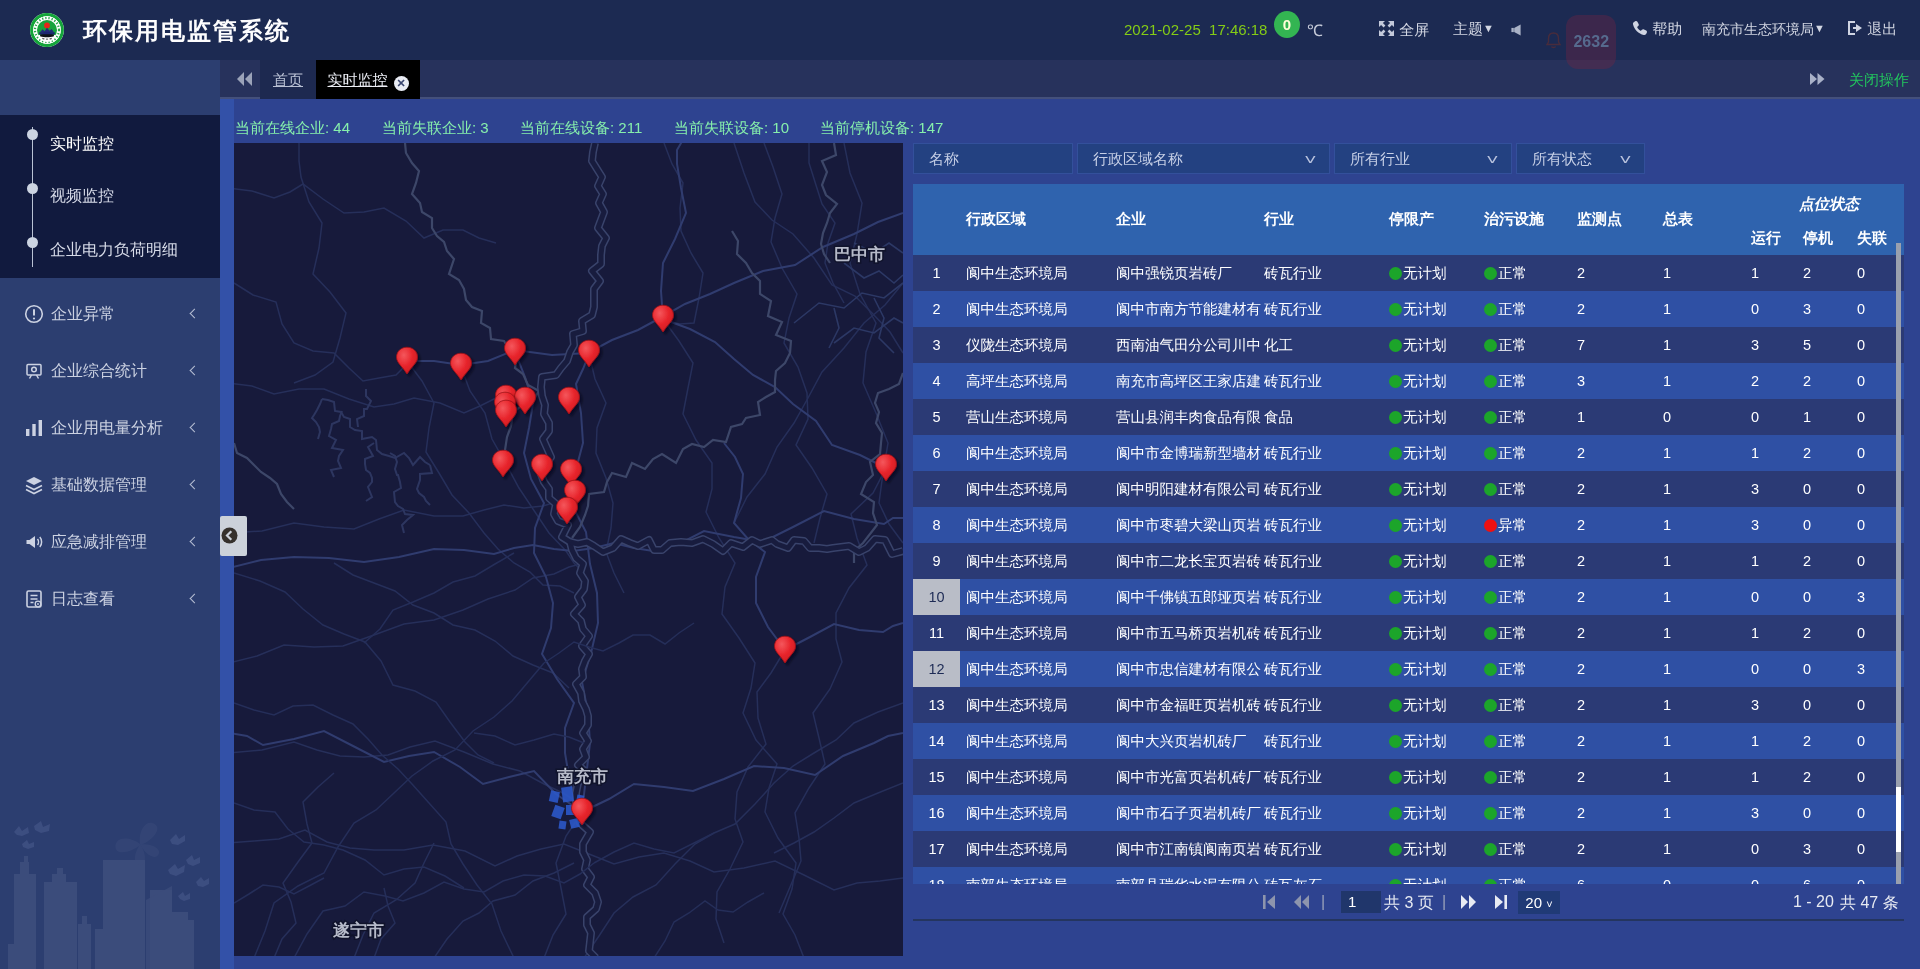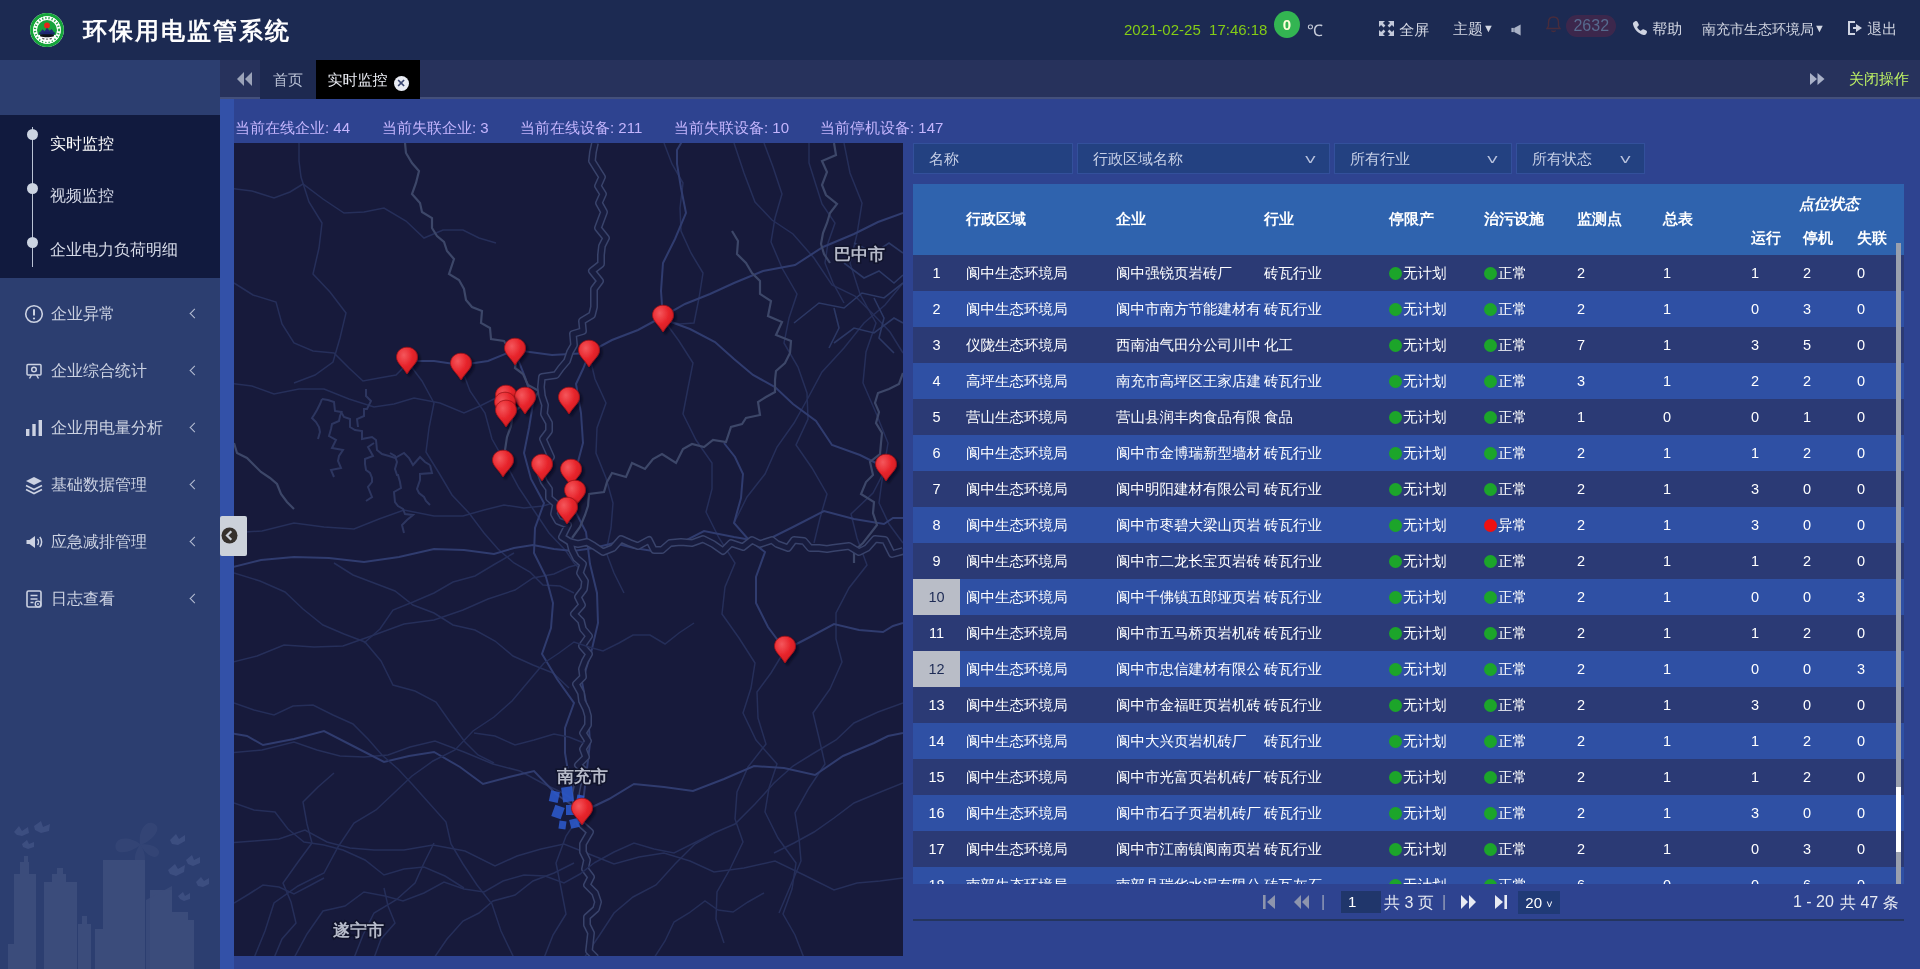--- a/index.html
+++ b/index.html
@@ -10,45 +10,45 @@
 
 #header { position:absolute; left:0; top:0; width:1920px; height:60px; background:#1c2a52; z-index:30; }
 #logo { position:absolute; left:30px; top:13px; width:34px; height:34px; }
 #title { position:absolute; left:83px; top:15px; font-size:24px; font-weight:bold; color:#fdfdfe; letter-spacing:2px;text-align:right; }
 #htime { position:absolute; left:1124px; top:21px; font-size:15px; color:#84cc16; }
 #tempbadge { position:absolute; left:1274px; top:11px; width:26px; height:27px; border-radius:50%; background:#33b552; color:#feffd8; font-size:15px; font-weight:bold; text-align:center; line-height:27px; }
 #tempc { position:absolute; left:1307px; top:19px; font-size:16px; color:#c5cad8; }
 .hitem { position:absolute; top:20px; font-size:15px; color:#d3d7e3; white-space:nowrap; }
 .hicon { display:inline-block; vertical-align:-2px; }
 #hbell { position:absolute; left:1545px; top:15px; }
-#hbadge { display:inline-block; background:rgba(118,36,66,.36); color:#566a8e; border-radius:12px; padding:2px 7px; font-size:16px; font-weight:normal; }
+#hbadge { display:inline-block; background:rgba(118,36,66,.36); color:#566a8e; border-radius:12px; padding:18px 7px; font-size:16px; font-weight:bold; }
 
 
 #sidebar { position:absolute; left:0; top:60px; width:220px; height:909px; background:#2c3e70; overflow:hidden; z-index:20; }
 .m-item { position:absolute; left:0; width:220px; height:56px; color:#ccd2e2; font-size:16px; }
 .m-item .mi-ico { position:absolute; left:24px; top:50%; margin-top:-10px; width:20px; height:20px; }
 .m-item .mi-txt { position:absolute; left:51px; top:50%; margin-top:-10px; height:20px; line-height:20px; }
 #submenu { position:absolute; left:0; top:55px; width:220px; height:163px; background:#111a3e; }
 #submenu .line { position:absolute; left:32px; top:12px; width:1px; height:140px; background:#b9c2d4; }
 .sm-item { position:absolute; left:50px; width:134px; color:#d7dbe8; font-size:16px; height:20px; line-height:20px; }
 .sm-dot { position:absolute; left:27px; width:11px; height:11px; border-radius:50%; background:#ccd4e2; }
 #skyline { position:absolute; left:0; bottom:0; width:220px; height:165px; opacity:.75; }
 
 
 #tabbar { position:absolute; left:220px; top:60px; width:1700px; height:39px; background:#27325c; border-bottom:2px solid #44507b; z-index:10; }
 #tb-back { position:absolute; left:14px; top:9px; width:20px; height:20px; }
-.tab { position:absolute; top:0; height:39px; line-height:39px; text-align:center; font-size:15px; }
+.tab { position:absolute; top:0; height:39px; line-height:39px; text-align:center; font-size:15px;text-decoration:underline; }
 #tab1 { left:40px; width:56px; background:#1d2950; color:#b9c0d4; }
 #tab2 { left:96px; width:104px; background:#000000; color:#eceef5; }
 #tab2 .cls { display:inline-block; width:15px; height:15px; border-radius:50%; background:#e9ecf4; color:#38456f; font-size:11px; font-weight:bold; line-height:15px; text-align:center; vertical-align:-2px; margin-left:6px; }
-#closeops { position:absolute; right:11px; top:0; height:39px; line-height:39px; font-size:15px; color:#bef264;font-family:Liberation Serif, serif; }
+#closeops { position:absolute; right:11px; top:0; height:39px; line-height:39px; font-size:15px; color:#22c55e; }
 #ff-ico { position:absolute; right:94px; top:10px; width:18px; height:18px; }
 
 
-#stats { position:absolute; left:220px; top:101px; width:1700px; height:40px; color:#c4b5fd; font-size:15px; z-index:5; }
+#stats { position:absolute; left:220px; top:101px; width:1700px; height:40px; color:#86efac; font-size:15px; z-index:5; }
 #stats span { position:absolute; top:18px; white-space:nowrap; }
 
 
 #map { position:absolute; left:234px; top:143px; width:669px; height:813px; background:#0f766e; overflow:hidden; }
 #collapse { position:absolute; left:220px; top:516px; width:27px; height:40px; background:#ccd2da; border-radius:2px; z-index:8; }
 #collapse svg { position:absolute; left:1px; top:11px; }
 
 
 #panel { position:absolute; left:913px; top:141px; width:991px; height:780px; }
 .fbox { position:absolute; top:2px; height:31px; background:#234181; border:1px solid #33509b; color:#c6cfe6; font-size:15px; line-height:29px; padding-left:15px; }

